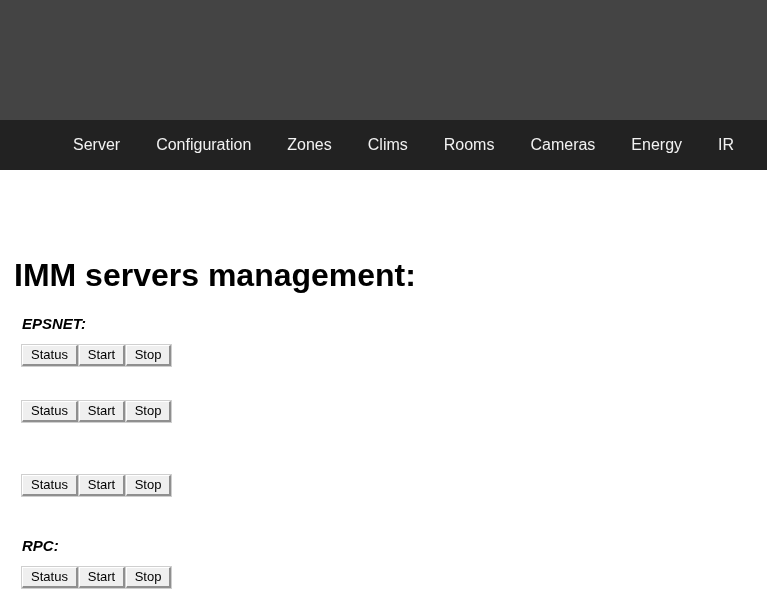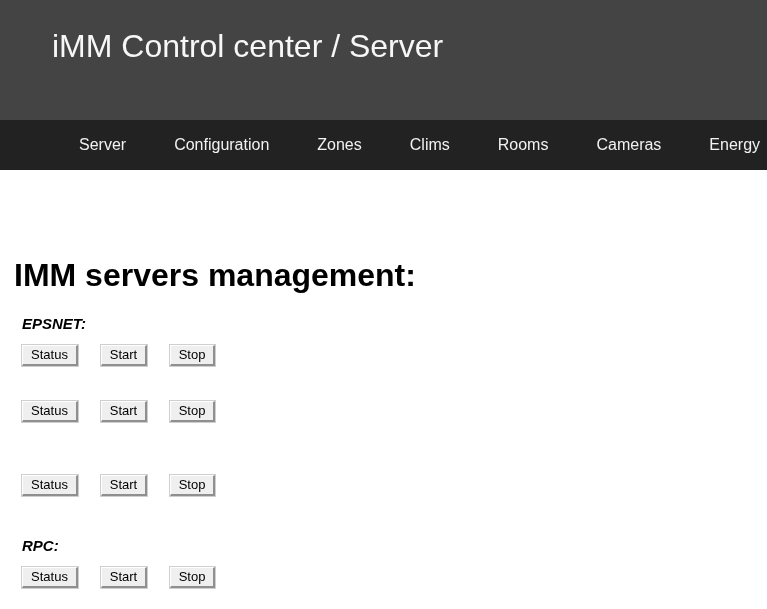--- a/index.html
+++ b/index.html
@@ -52,21 +52,21 @@
     padding-left: 55px;
   }
   .navbar ul {
     list-style: none;
     margin: 0;
     padding: 0;
     display: flex;
     align-items: center;
   }
   .navbar li {
-    margin: 12px;
+    margin: 6px;
     padding: 0;
   }
   .nav-link {
     display: block;
     color: #f2f2f2;
     font-size: 16px;
     line-height: 20px;
     text-decoration: none;
     padding: 0 12px;
     white-space: nowrap;
@@ -100,21 +100,21 @@
     color: #000000;
     margin: 0;
     padding: 0 0 0 22px;
     line-height: 18px;
     font-style: italic;
   }
   .btn-row {
     padding: 0 0 0 22px;
     margin-top: 12px;
     display: flex;
-    gap: 23px;
+    gap: 1px;
   }
 
   
   .ctl-btn {
     font-family: "Liberation Sans", sans-serif;
     font-size: 13px;
     line-height: 14px;
     color: #000000;
     background: #efefef;
     border-top: 1px solid #ffffff;
@@ -133,21 +133,20 @@
   }
   .btn-status { width: 56px; }
   .btn-start  { width: 46px; }
   .btn-stop   { width: 45px; }
 </style>
 </head>
 <body>
 
 <div class="masthead">
   <div class="masthead-inner">
-    <div class="site-title">iMM Control center / Server</div>
   </div>
 </div>
 
 <div class="navbar">
   <ul>
     <li>
         <a class="nav-link" href="#">Server</a>
       </li>
     <li>
         <a class="nav-link" href="#">Configuration</a>

